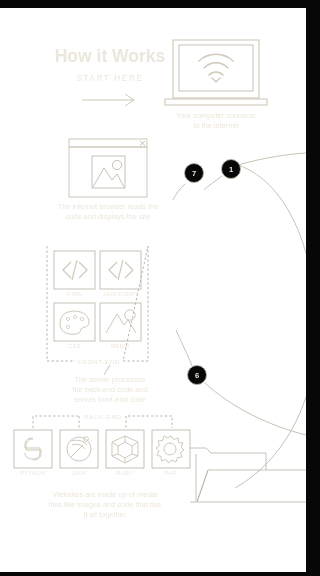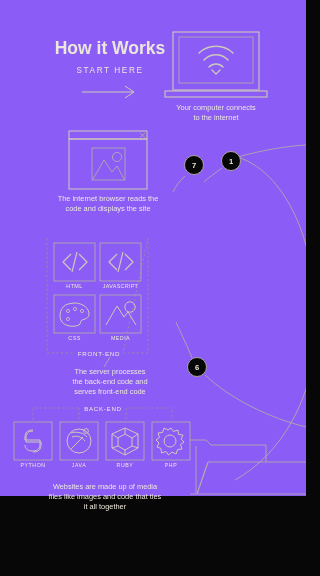--- a/index.html
+++ b/index.html
@@ -2,21 +2,21 @@
 <html><head>
 <meta charset="utf-8">
 <style>
   * { box-sizing: border-box; margin: 0; padding: 0; }
   html, body {
     width: 306px; height: 576px;
     background: #070707;
     font-family: "Liberation Sans", sans-serif;
     overflow: hidden;
   }
-  #stage { position: relative; width: 306px; height: 496px; background: #8b5cf6; }
+  #stage { position: relative; width: 306px; height: 564px; background: #ffffff; margin-top: 8px; }
   #stage svg { position: absolute; top: 0; left: 0; }
 
   .ink { stroke: #cfc9ba; fill: none; }
   .ink-thin { stroke: #b8b2a5; fill: none; stroke-width: .8; }
   .dash { stroke: #9d978b; fill: none; stroke-width: .7; stroke-dasharray: 2.4 2.2; }
   .txt { fill: #ece7dc; font-family: "Liberation Sans", sans-serif; }
 </style>
 </head>
 <body>
 

